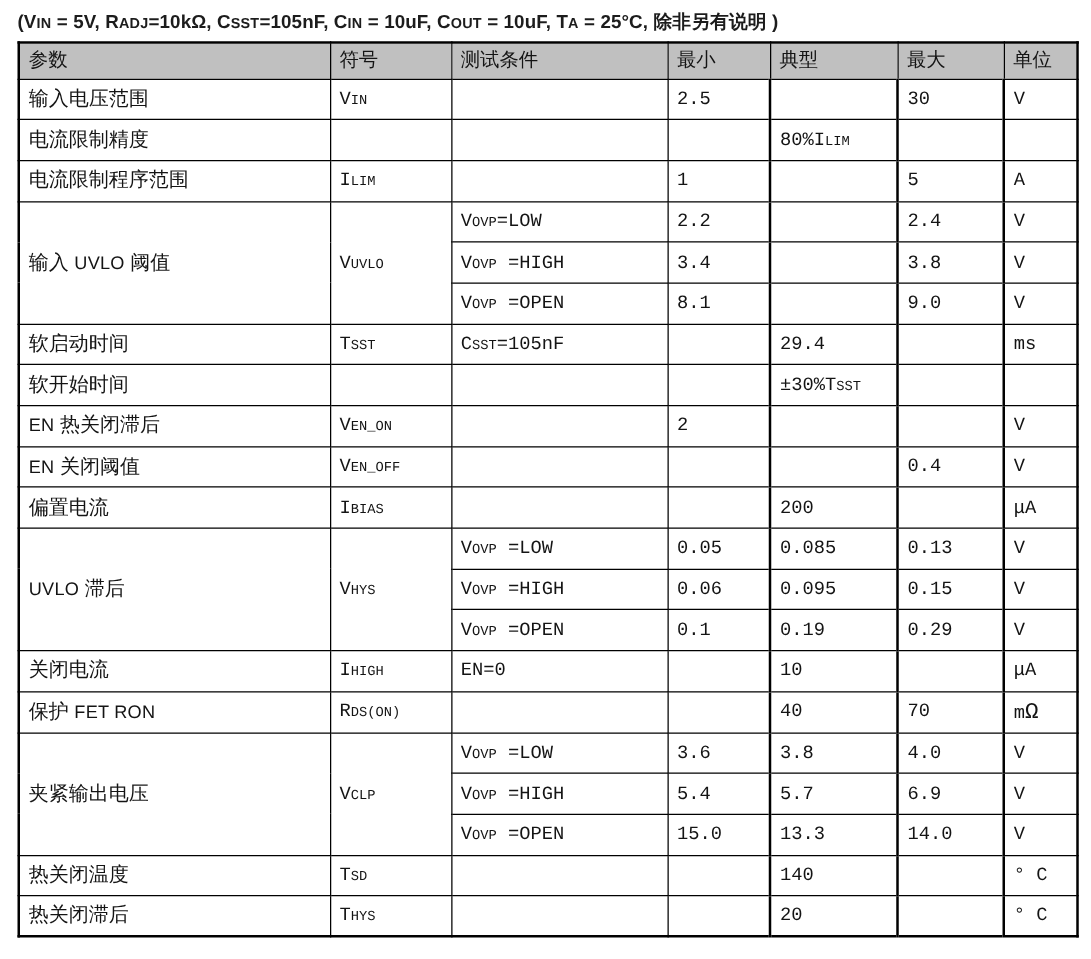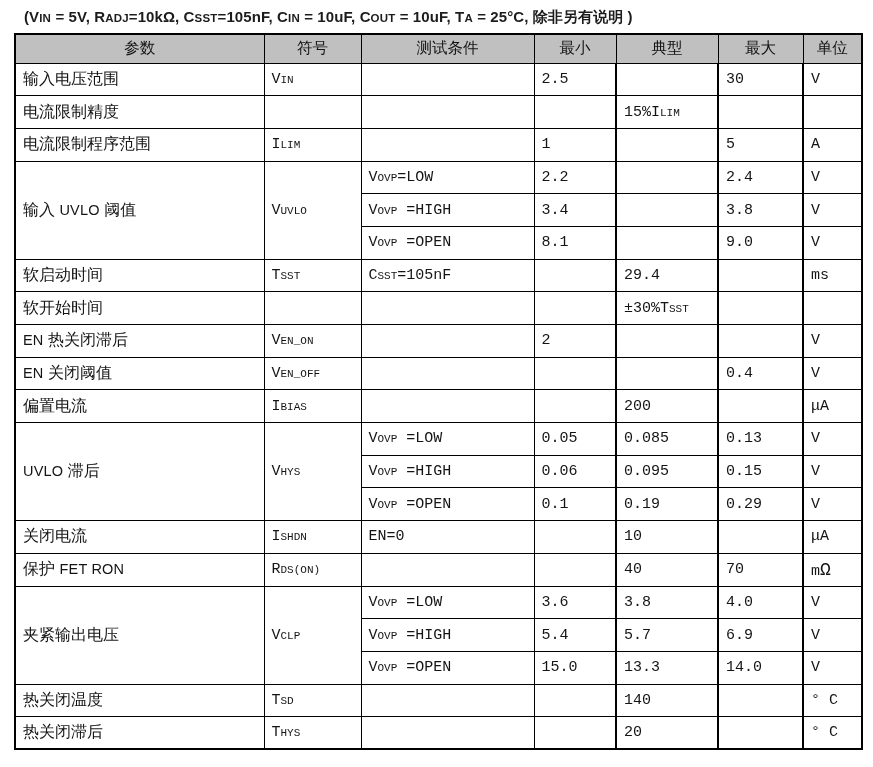--- a/index.html
+++ b/index.html
@@ -1,22 +1,22 @@
 <!DOCTYPE html>
 <html><head>
 <meta charset="utf-8">
 <style>
   html,body{margin:0;padding:0;background:#ffffff;}
   body{width:873px;height:767px;overflow:hidden;font-family:"Liberation Sans",sans-serif;color:#141414;}
   .page{padding:6px 0 0 14px;}
-  .caption{font-family:"Liberation Sans",sans-serif;font-weight:bold;font-size:15px;color:#1c1c1c;margin:2px 0 6px 10px;white-space:nowrap;letter-spacing:.1px;}
+  .caption{font-family:"Liberation Sans",sans-serif;font-weight:bold;font-size:15px;color:#1c1c1c;margin:2px 0 6px 0;white-space:nowrap;letter-spacing:.1px;}
   .caption .sc{font-size:11.5px;letter-spacing:.2px;}
   table.spec{border-collapse:collapse;table-layout:fixed;width:847px;border:2px solid #000;}
   table.spec th,table.spec td{box-sizing:border-box;border:1px solid #000;text-align:left;vertical-align:middle;padding:0 7px;overflow:hidden;white-space:nowrap;}
-  table.spec th{background:#c0c0c0;font-weight:normal;font-size:15.5px;height:29px;font-family:"Liberation Sans",sans-serif;text-align:center;}
+  table.spec th{background:#c0c0c0;font-weight:normal;font-size:15.5px;height:29px;font-family:"Liberation Sans",sans-serif;}
   table.spec td{height:32.7px;background:#ffffff;}
   .cjk{font-family:"Liberation Sans",sans-serif;font-size:16px;margin-top:40px;}
   .cjk .sans{font-family:"Liberation Sans",sans-serif;font-size:14.5px;letter-spacing:.2px;}
   .mono{font-family:"Liberation Mono",monospace;font-size:15px;}
   .mono .sc{font-size:11px;}
   .lg{font-size:18px;}
   .bl2{border-left-width:2px !important;}
 </style>
 </head>
 <body>
@@ -52,21 +52,21 @@
           <td class="mono"><span>2.5</span></td>
           <td class="mono bl2"></td>
           <td class="mono bl2"><span>30</span></td>
           <td class="mono bl2"><span>V</span></td>
         </tr>
         <tr>
           <td class="cjk"><span>电流限制精度</span></td>
           <td class="mono"></td>
           <td class="mono"></td>
           <td class="mono"></td>
-          <td class="mono bl2"><span>15%I</span><span class="sc">LIM</span></td>
+          <td class="mono bl2"><span>80%I</span><span class="sc">LIM</span></td>
           <td class="mono bl2"></td>
           <td class="mono bl2"></td>
         </tr>
         <tr>
           <td class="cjk"><span>电流限制程序范围</span></td>
           <td class="mono"><span>I</span><span class="sc">LIM</span></td>
           <td class="mono"></td>
           <td class="mono"><span>1</span></td>
           <td class="mono bl2"></td>
           <td class="mono bl2"><span>5</span></td>
@@ -158,21 +158,21 @@
         </tr>
         <tr>
           <td class="mono"><span>V</span><span class="sc">OVP</span><span> =OPEN</span></td>
           <td class="mono"><span>0.1</span></td>
           <td class="mono bl2"><span>0.19</span></td>
           <td class="mono bl2"><span>0.29</span></td>
           <td class="mono bl2"><span>V</span></td>
         </tr>
         <tr>
           <td class="cjk"><span>关闭电流</span></td>
-          <td class="mono"><span>I</span><span class="sc">SHDN</span></td>
+          <td class="mono"><span>I</span><span class="sc">HIGH</span></td>
           <td class="mono"><span>EN=0</span></td>
           <td class="mono"></td>
           <td class="mono bl2"><span>10</span></td>
           <td class="mono bl2"></td>
           <td class="mono bl2"><span>μA</span></td>
         </tr>
         <tr>
           <td class="cjk"><span>保护 </span><span class="sans">FET RON</span></td>
           <td class="mono"><span>R</span><span class="sc">DS(ON)</span></td>
           <td class="mono"></td>

